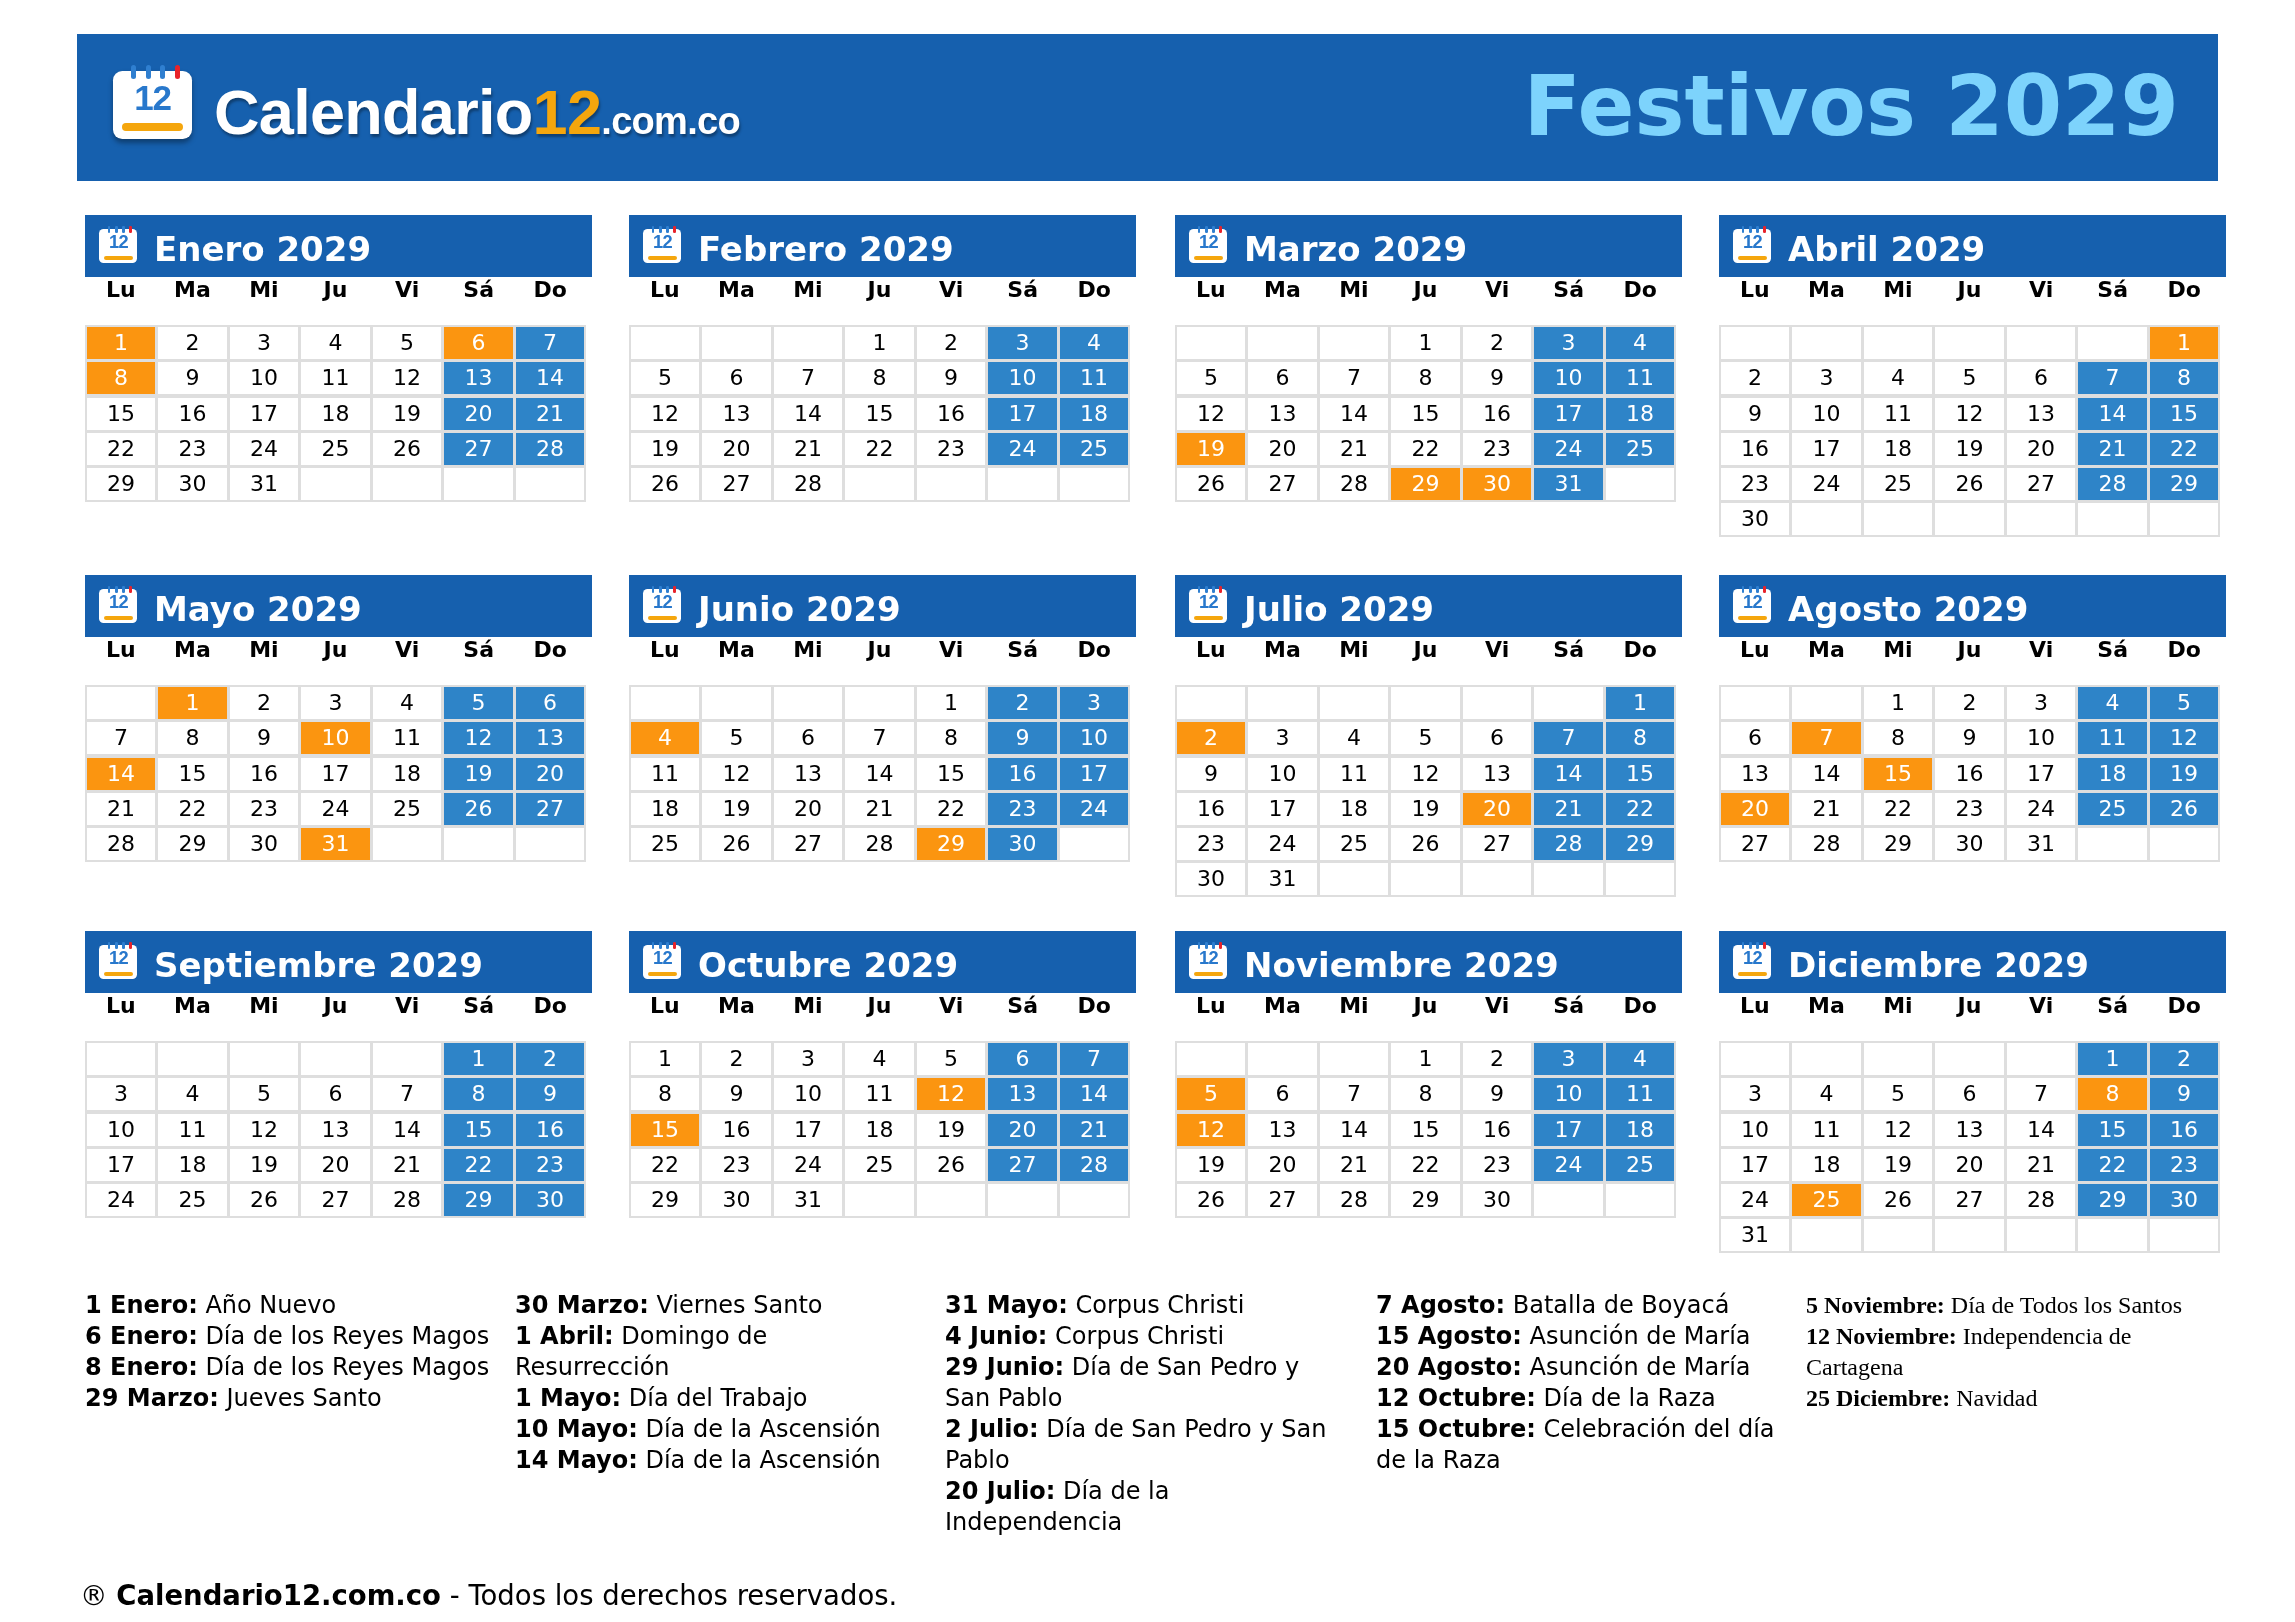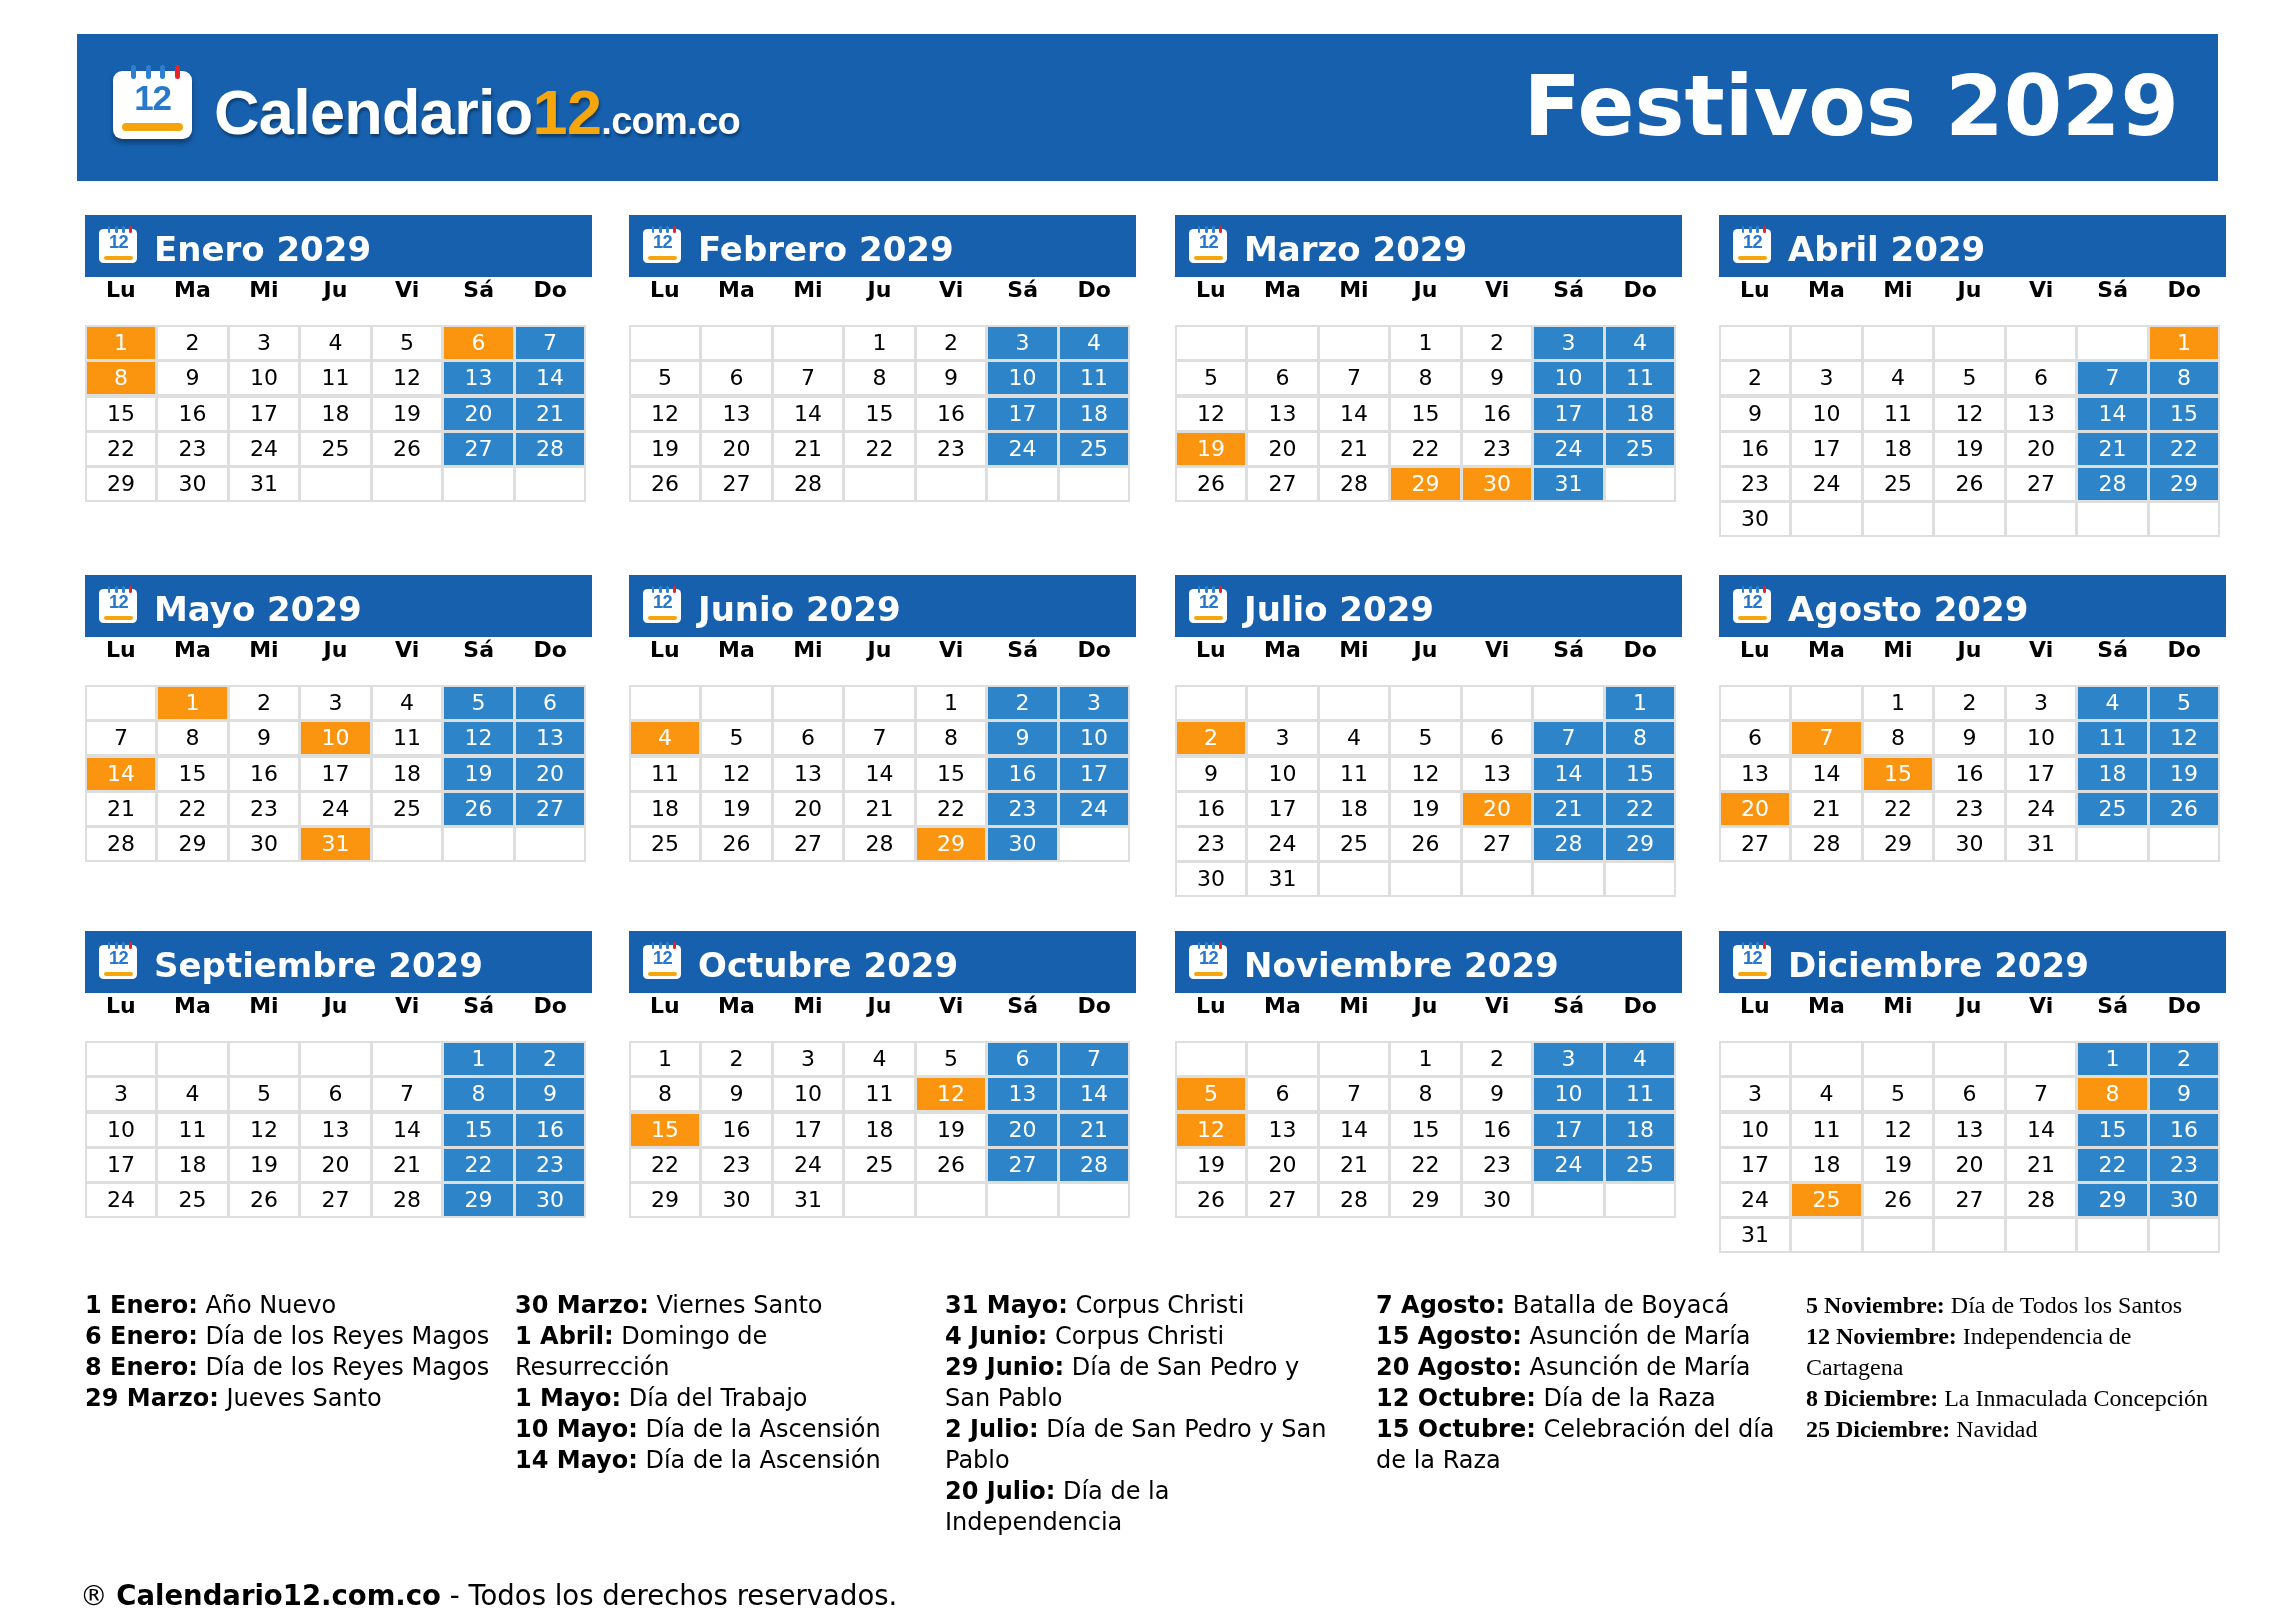--- a/index.html
+++ b/index.html
@@ -22,21 +22,21 @@
   .logo-icon .bar { position: absolute; left: 9.2px; right: 9.2px; bottom: 7.9px; height: 7.9px; border-radius: 3.9px; background: #f5a60d; }
   .logo-text {
     position: absolute; left: 137px; top: 39px; height: 79px; line-height: 79px;
     font-family: "Liberation Sans", sans-serif; font-weight: bold; font-size: 63px; color: #fff;
     text-shadow: 1.3px 2.6px 2.6px rgba(0,0,0,0.35); white-space: nowrap; letter-spacing: -0.7px;
   }
   .logo-text .accent { color: #f5a60d; }
   .logo-text .tld { font-size: 38px; }
   .page-title {
     position: absolute; right: 39px; top: 19.6px; height: 105px; line-height: 105px;
-    font-family: "DejaVu Sans", sans-serif; font-weight: bold; font-size: 84px; color: #ffffff; white-space: nowrap;
+    font-family: "DejaVu Sans", sans-serif; font-weight: bold; font-size: 84px; color: #7dd3fc; white-space: nowrap;
   }
 
   .month { position: absolute; width: 507px; }
   .month-header {
     height: 62px; background: #1660ae; position: relative;
   }
   .month-header .mini-icon {
     position: absolute; left: 14.4px; top: 14.4px; width: 38px; height: 34px; background: #fff; border-radius: 4.6px;
   }
   .mini-icon .ring { position: absolute; top: -3.3px; width: 2.6px; height: 7.2px; border-radius: 1.3px; background: #2f7fd0; }
@@ -842,21 +842,20 @@
     <div class="legend-col" style="left: 1291px;">
       <div class="entry"><b>7 Agosto:</b> <span>Batalla de Boyacá</span></div>
       <div class="entry"><b>15 Agosto:</b> <span>Asunción de María</span></div>
       <div class="entry"><b>20 Agosto:</b> <span>Asunción de María</span></div>
       <div class="entry"><b>12 Octubre:</b> <span>Día de la Raza</span></div>
       <div class="entry"><b>15 Octubre:</b> <span>Celebración del día de la Raza</span></div>
     </div>
     <div class="legend-col" style="left: 1721px; font-family: Liberation Serif, serif;">
       <div class="entry"><b>5 Noviembre:</b> <span>Día de Todos los Santos</span></div>
       <div class="entry"><b>12 Noviembre:</b> <span>Independencia de Cartagena</span></div>
-      <div class="entry"><b>8 Diciembre:</b> <span>La Inmaculada Concepción</span></div>
       <div class="entry"><b>25 Diciembre:</b> <span>Navidad</span></div>
     </div>
   </div>
 
 <div class="footer">
   <span>®</span>
   <b>Calendario12.com.co</b>
   <span>- Todos los derechos reservados.</span>
 </div>
 

